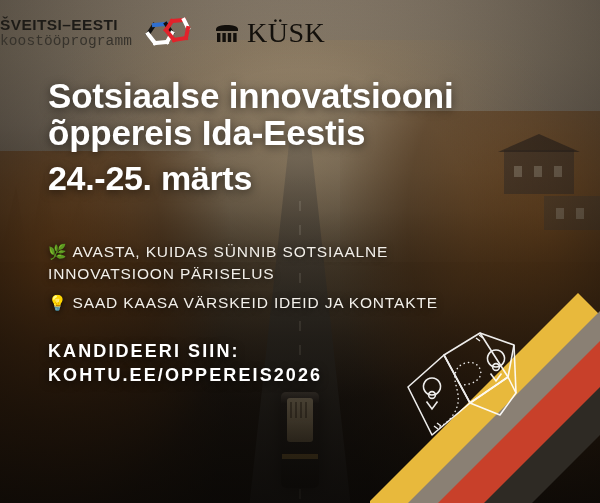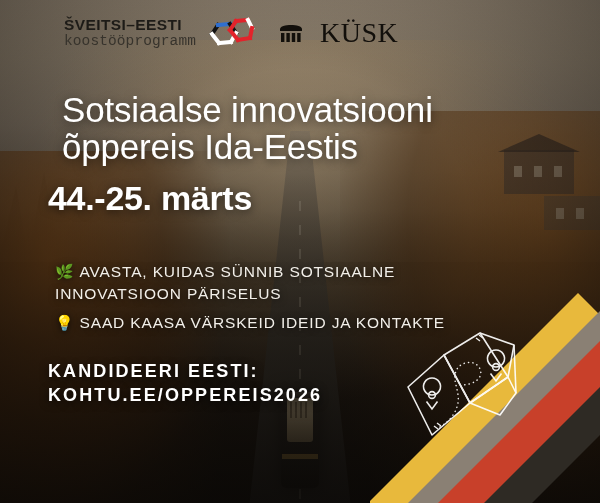--- a/index.html
+++ b/index.html
@@ -107,60 +107,59 @@
     position:absolute;display:block;height:420px;width:26px;
     transform-origin:0 0;
   }
   .stripes.tl span{transform:rotate(45deg);top:-210px;}
   .stripes.br span{transform:rotate(45deg);bottom:-210px;right:0;}
 
   
   .logos{
     position:absolute;left:0;right:0;top:0;height:66px;
     display:flex;align-items:center;gap:14px;
-    padding-left:64px;
   }
   .logo-swiss{display:flex;align-items:center;gap:10px;}
   .logo-swiss .words{line-height:1.04;}
   .logo-swiss .l1{
     font-size:15.5px;font-weight:bold;color:#1d1b17;letter-spacing:.4px;
   }
   .logo-swiss .l2{
     font-size:14.5px;color:#37332c;letter-spacing:.1px;margin-top:1px;font-family:Liberation Mono, monospace;
   }
-  .logo-kusk{display:flex;align-items:center;gap:16px;margin-left:6px;}
+  .logo-kusk{display:flex;align-items:center;gap:7px;margin-left:6px;}
   .logo-kusk .kusk-word{
     font-family:"Liberation Serif",serif;
     font-size:28px;color:#120f0b;letter-spacing:.5px;line-height:1;
   }
   .logo-kusk .kusk-sub{
     font-family:"Liberation Serif",serif;font-weight:bold;
     font-size:10.5px;color:#17140f;line-height:1.22;
   }
 
   
   .content{position:absolute;left:48px;right:40px;top:78px;}
 
   .headline{
-    color:#ffffff;font-size:35px;line-height:1.05;font-weight:400;
+    color:#ffffff;font-size:35px;line-height:1.05;font-weight:700;
     letter-spacing:-.2px;
     text-shadow:0 2px 10px rgba(0,0,0,.55);
-    margin:14px;
+    margin:0;
   }
   .dateline{
     color:#ffffff;font-size:34px;font-weight:bold;line-height:1.1;
     margin:8px 0 0 0;letter-spacing:-.3px;
     text-shadow:0 2px 10px rgba(0,0,0,.6);
   }
 
   .bullets{margin:44px 0 0 0;padding:0;list-style:none;}
   .bullets li{
     color:#f2efe9;font-size:15.5px;line-height:1.42;
     letter-spacing:.85px;text-transform:uppercase;
-    margin:0 0 7px 7px;max-width:390px;
+    margin:0 0 7px 0;max-width:390px;
     text-shadow:0 1px 7px rgba(0,0,0,.7);
   }
   .bullets .emo{margin-right:5px;font-size:15px;}
 
   .cta{margin:26px 0 0 0;}
   .cta div{
     color:#ffffff;font-size:18px;font-weight:bold;
     letter-spacing:2.1px;line-height:1.32;
     text-shadow:0 2px 9px rgba(0,0,0,.75);
   }
@@ -256,33 +255,33 @@
 
   </div>
 
   <div class="content">
 
     <h1 class="headline">
       <span>Sotsiaalse innovatsiooni</span><br>
       <span>õppereis Ida-Eestis</span>
     </h1>
 
-    <p class="dateline">44.-25. märts</p>
+    <p class="dateline">24.-25. märts</p>
 
     <ul class="bullets">
       <li>
         <span class="emo">🌿</span><span>AVASTA, KUIDAS SÜNNIB SOTSIAALNE INNOVATSIOON PÄRISELUS</span>
       </li>
       <li>
         <span class="emo">💡</span><span>SAAD KAASA VÄRSKEID IDEID JA KONTAKTE</span>
       </li>
     </ul>
 
     <div class="cta">
-      <div>KANDIDEERI EESTI:</div>
+      <div>KANDIDEERI SIIN:</div>
       <div>KOHTU.EE/OPPEREIS2026</div>
     </div>
 
   </div>
 
   <svg class="mapart" viewBox="0 0 150 120">
     <g fill="none" stroke="#ffffff" stroke-width="1.6" stroke-linejoin="round">
 
       <path d="M4 58 L40 26 L66 74 L28 106 Z"></path>
       <path d="M40 26 L76 4 L104 48 L66 74 Z"></path>

